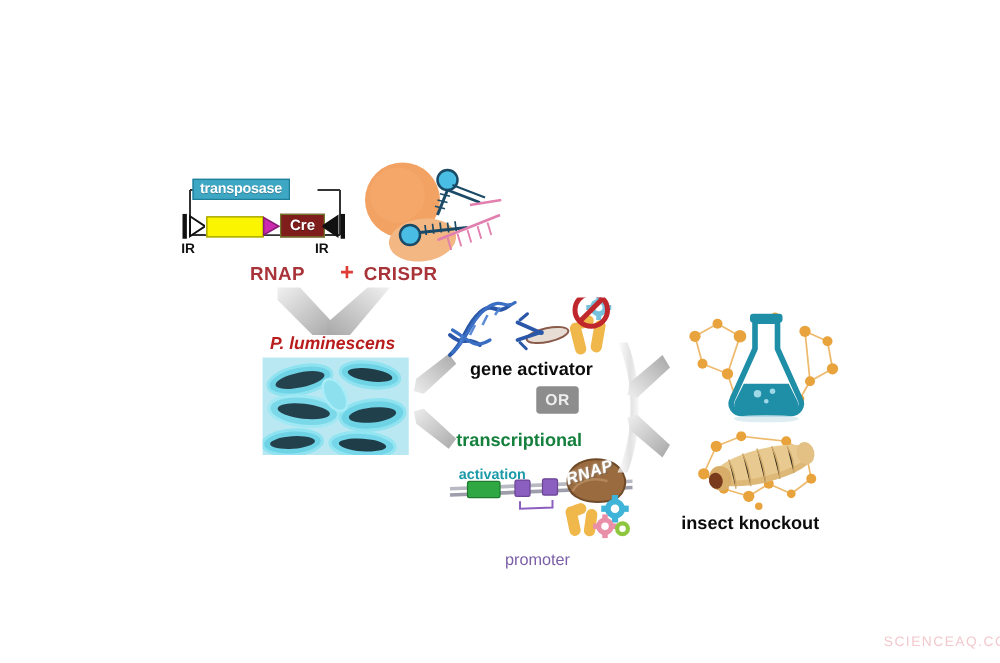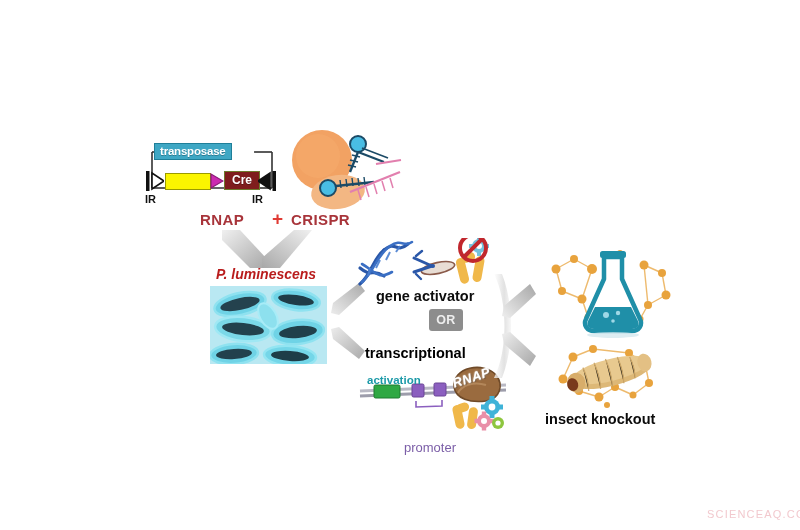--- a/index.html
+++ b/index.html
@@ -37,21 +37,21 @@
     color: #b91c1c;
   }
   .outcome-txt {
     font-size: 14.5px;
     font-weight: bold;
     color: #0c0c0c;
   }
   .branch-txt {
     font-size: 14.5px;
     font-weight: bold;
-    color: #000000;
+    color: #15803d;
     line-height: 17px;
   }
   .small-ir {
     font-size: 11px;
     font-weight: bold;
     color: #111;
     font-family: "Liberation Sans", sans-serif;
   }
   .activator-txt {
     font-size: 11.5px;

